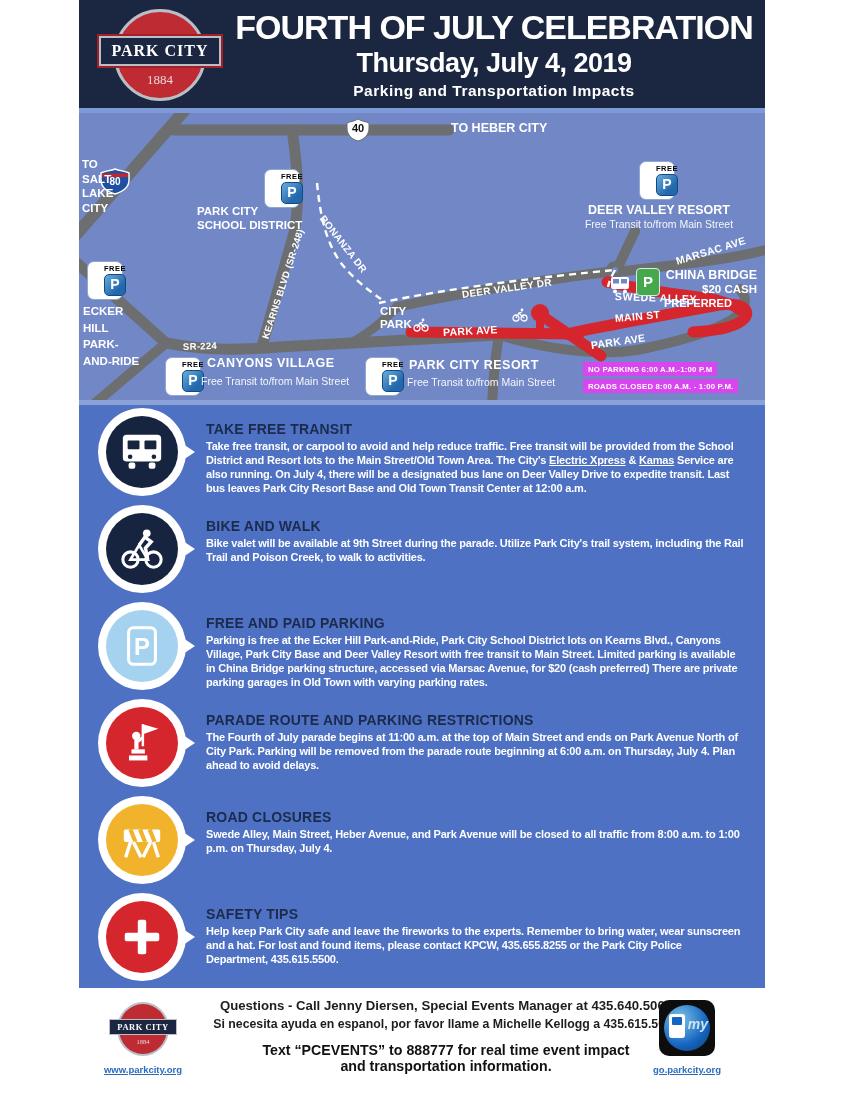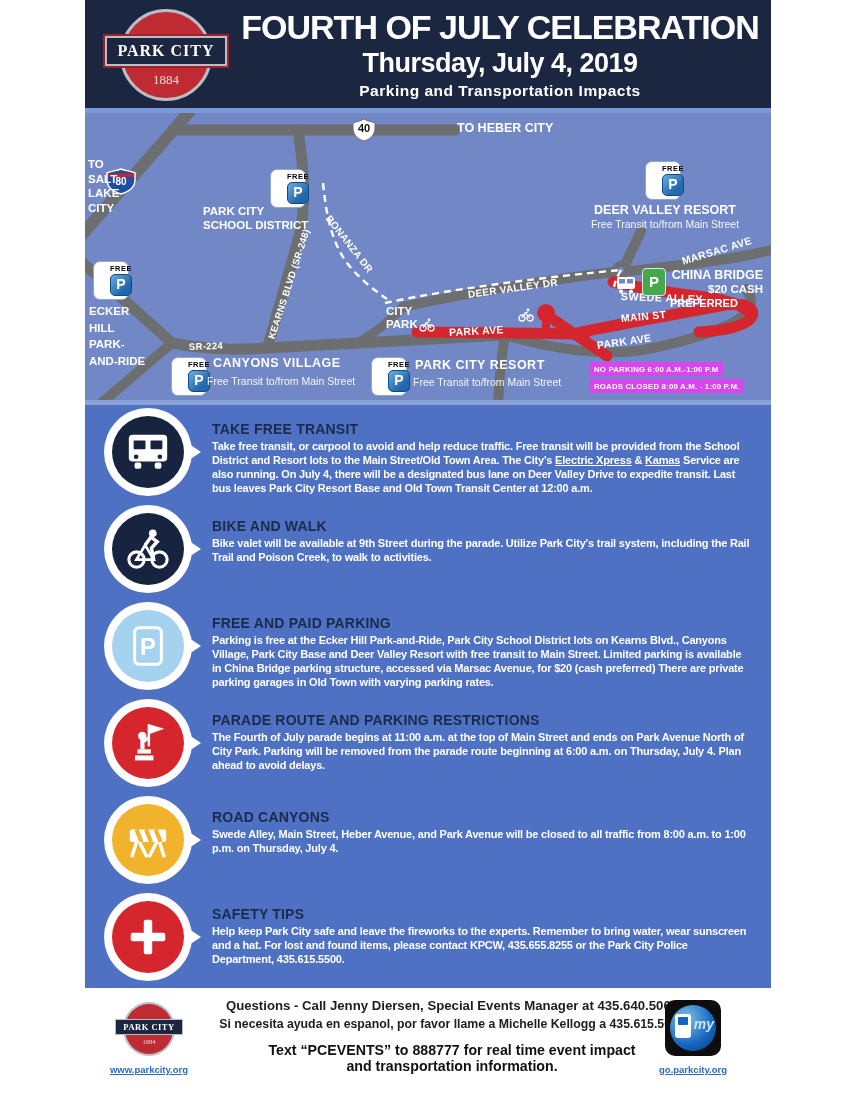--- a/index.html
+++ b/index.html
@@ -1,18 +1,18 @@
 <!DOCTYPE html>
 <html><head>
 <meta charset="utf-8">
 <style>
   * { margin:0; padding:0; box-sizing:border-box; }
   html,body { background:#ffffff; }
   body { font-family:"Liberation Sans", sans-serif; width:850px; height:1100px; position:relative; }
-  .page { position:absolute; left:85px; top:0; width:744px; height:1100px; }
+  .page { position:absolute; left:79px; top:0; width:744px; height:1100px; }
 
   
   .header { position:absolute; left:0; top:0; width:686px; height:108px; background:#1b2740; }
   .logo { position:absolute; left:20px; top:6px; width:122px; height:98px; }
   .logo-ellipse { position:absolute; left:15px; top:3px; width:92px; height:92px; border-radius:50%;
       background:#bf2b33; border:3px solid #b9bec7; }
   .logo-band { position:absolute; left:0; top:30px; width:122px; height:30px; background:#1b2740;
       border:2px solid #b9bec7; outline:2px solid #a32029; display:flex; align-items:center; justify-content:center;
       color:#fff; font-family:"Liberation Serif", serif; font-size:16px; letter-spacing:1px; font-weight:700; }
   .logo-year { position:absolute; left:0; top:66px; width:122px; text-align:center; color:#e8d9d9;
@@ -348,21 +348,21 @@
             <path d="M6,13 L3.5,21"></path>
                   <path d="M7.5,13 L11.5,21"></path>
             <path d="M16.5,13 L12.5,21"></path>
                   <path d="M18,13 L20.5,21"></path>
           </g>
         </svg>
       </div>
           </div>
         </div>
       <div class="texts">
-        <h3>ROAD CANYONS</h3>
+        <h3>ROAD CLOSURES</h3>
         <p>Swede Alley, Main Street, Heber Avenue, and Park Avenue will be closed to all traffic from 8:00 a.m. to 1:00 p.m. on Thursday, July 4.</p>
       </div>
     </div>
 
     <div class="sec">
       <div class="icn">
           <div class="bubble">
             <div class="inner">
         <svg width="46" height="46" viewBox="0 0 24 24">
           <rect x="9.8" y="3" width="4.4" height="18" rx="1" fill="#fff"></rect>

